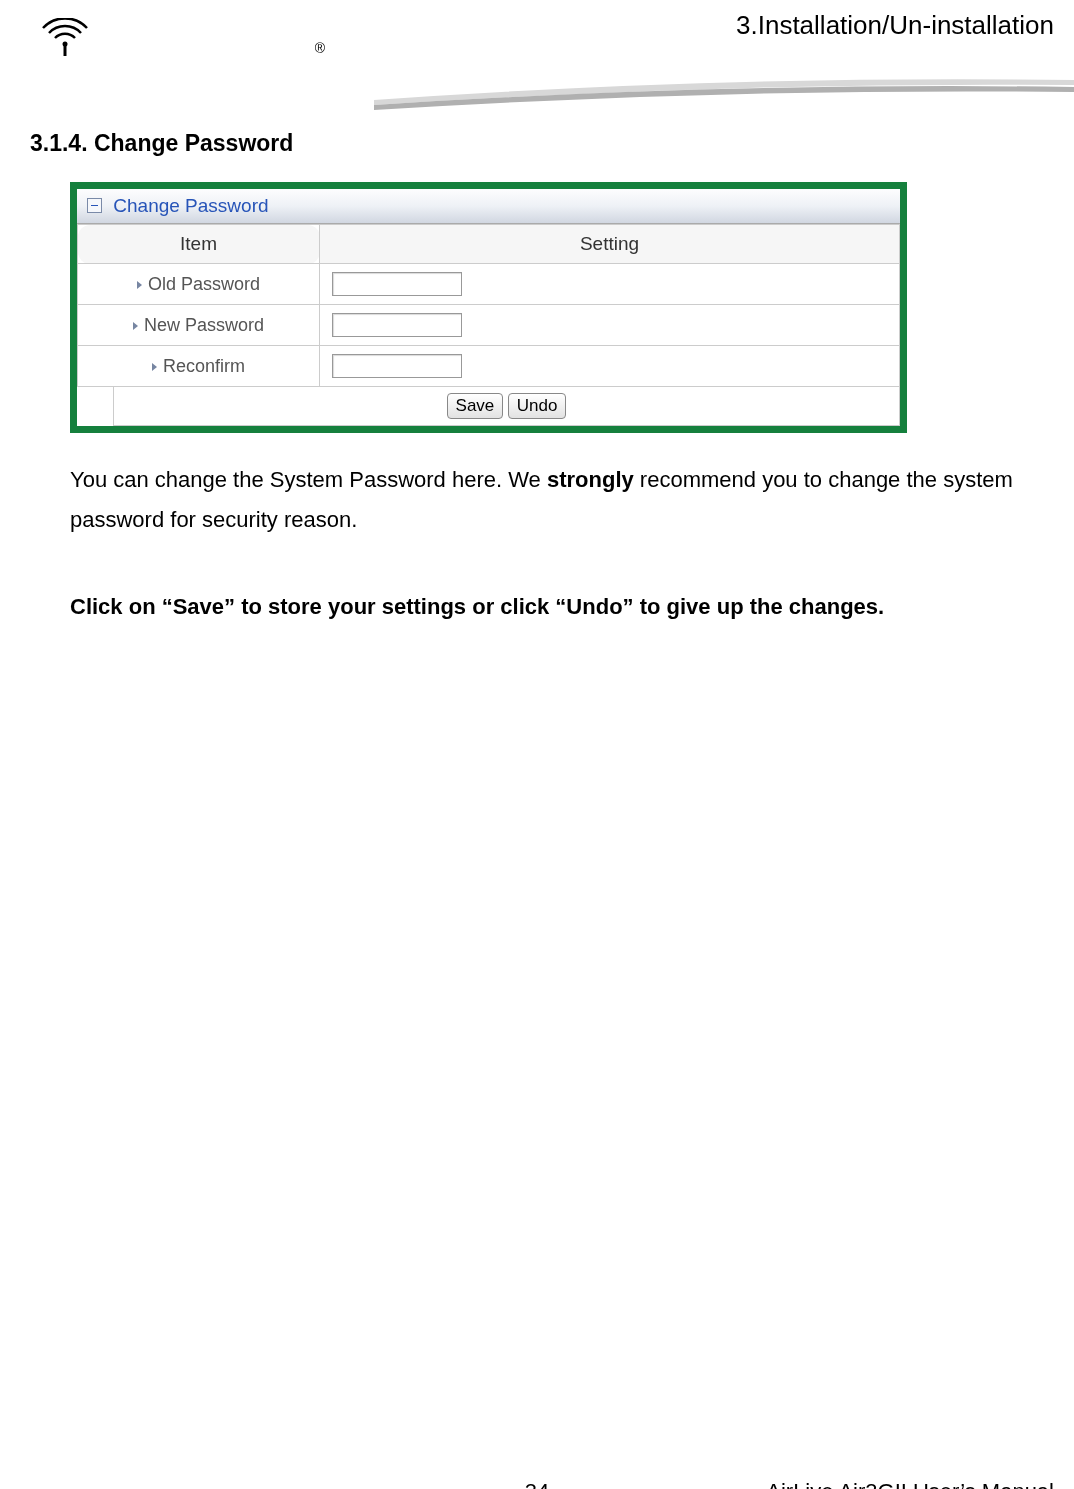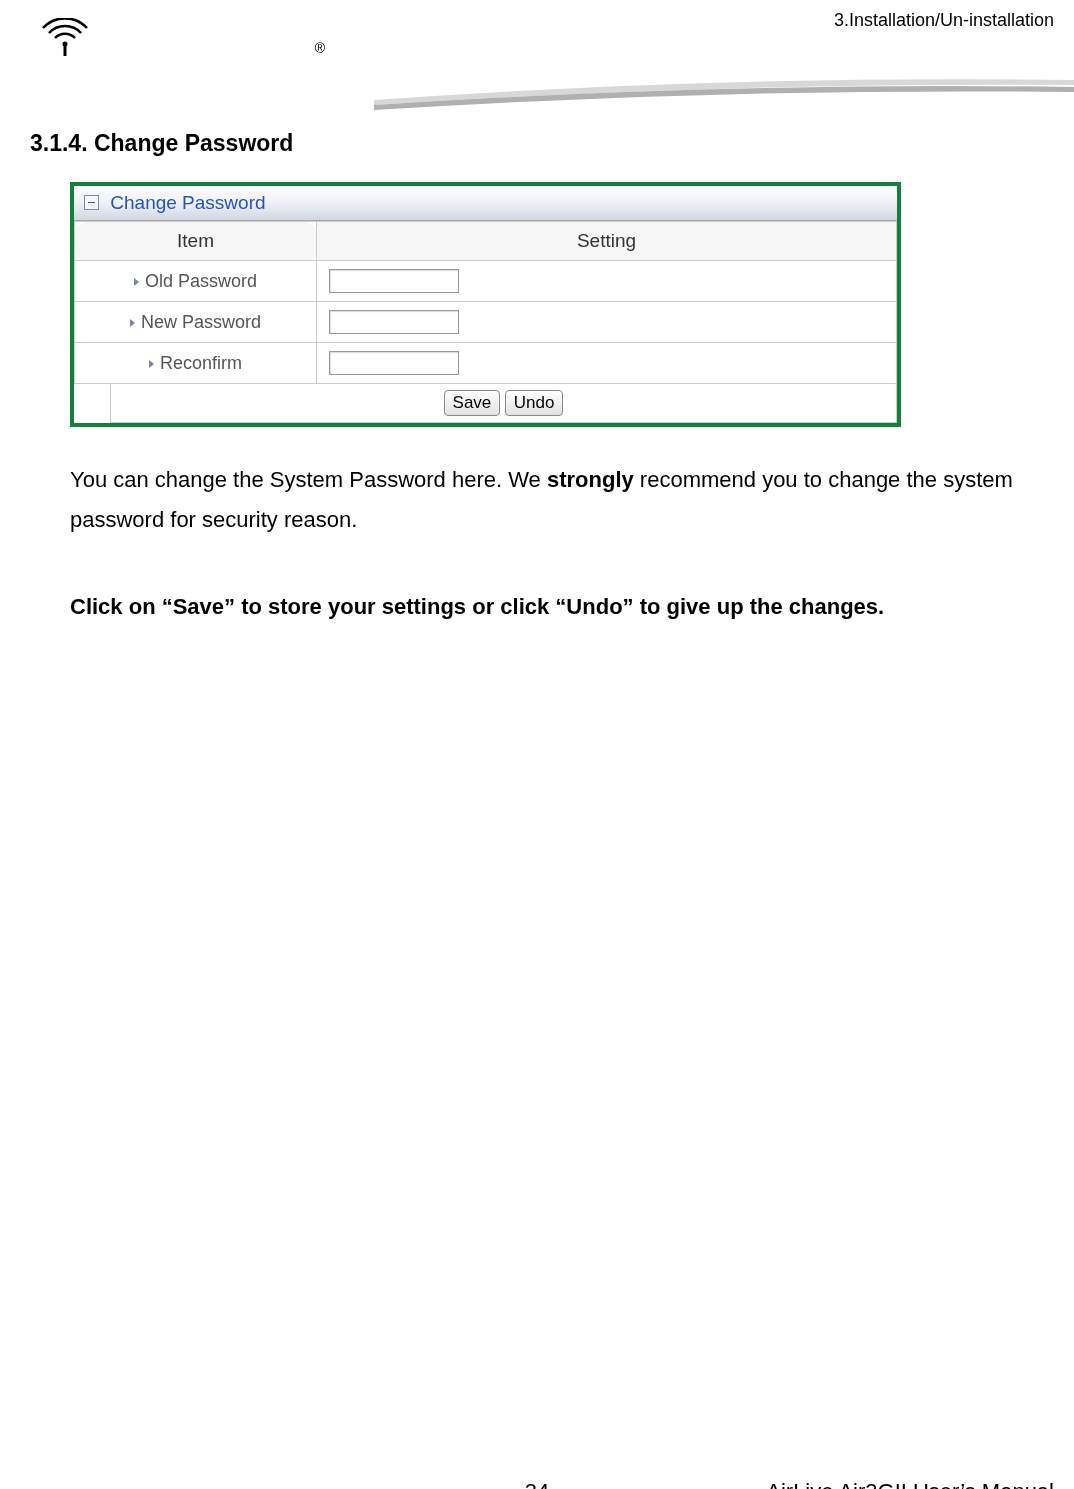--- a/index.html
+++ b/index.html
@@ -9,21 +9,21 @@
       background: #fff;
       width: 1074px;
       height: 1489px;
       position: relative;
       box-sizing: border-box;
     }
     .header-right {
       position: absolute;
       top: 10px;
       right: 20px;
-      font-size: 18px;
+      font-size: 26px;
       text-align: right;
     }
     .logo-area {
       position: absolute;
       top: 10px;
       left: 15px;
       width: 300px;
       height: 90px;
     }
     .logo-signal {
@@ -65,21 +65,21 @@
       top: 130px;
       left: 30px;
       font-size: 23px;
       font-weight: bold;
     }
     .screenshot-panel {
       position: absolute;
       top: 182px;
       left: 70px;
       width: 823px;
-      border: 4px solid #15803d;
+      border: 7px solid #15803d;
     }
     .panel-header {
       background: linear-gradient(to bottom, #fdfdfe 0%, #eef1f6 50%, #d1d7e1 100%);
       padding: 6px 10px;
       border-bottom: 1px solid #aaa;
       color: #2754b8;
       font-size: 19px;
     }
     .panel-header .icon-toggle {
       display: inline-block;

